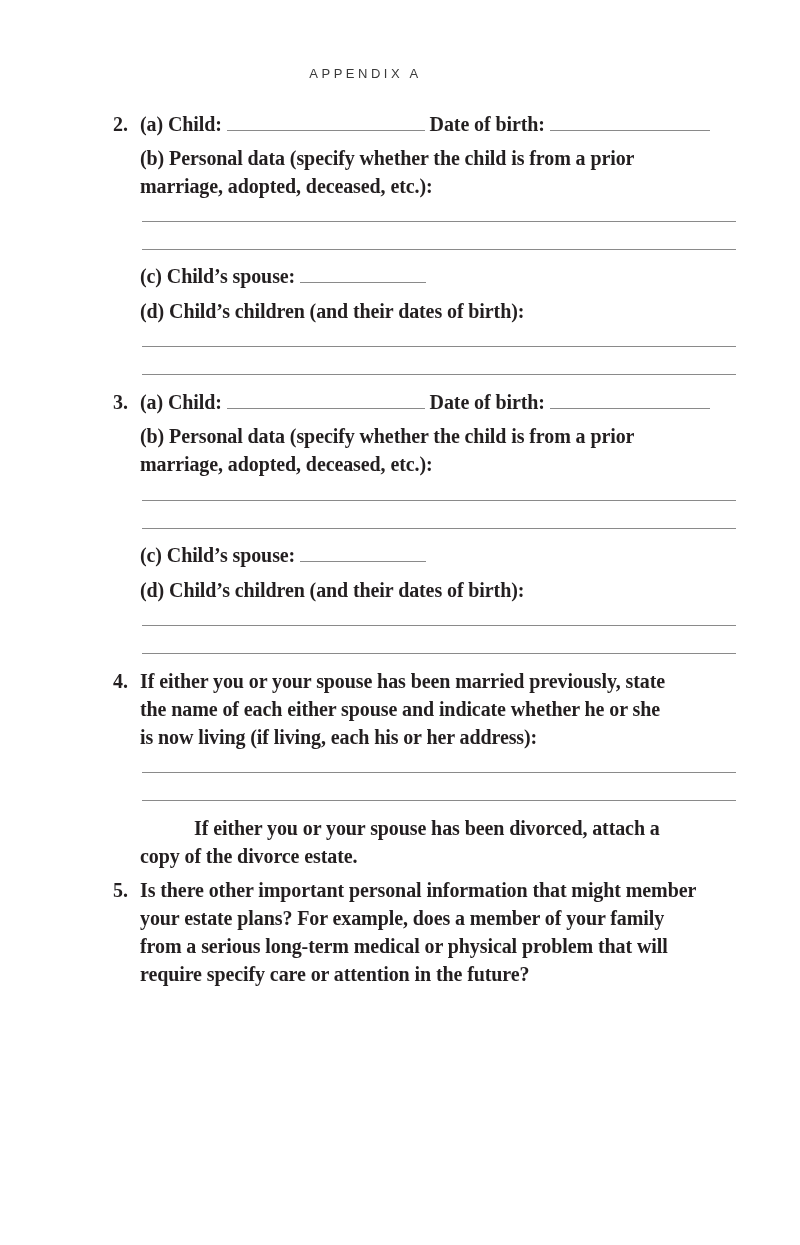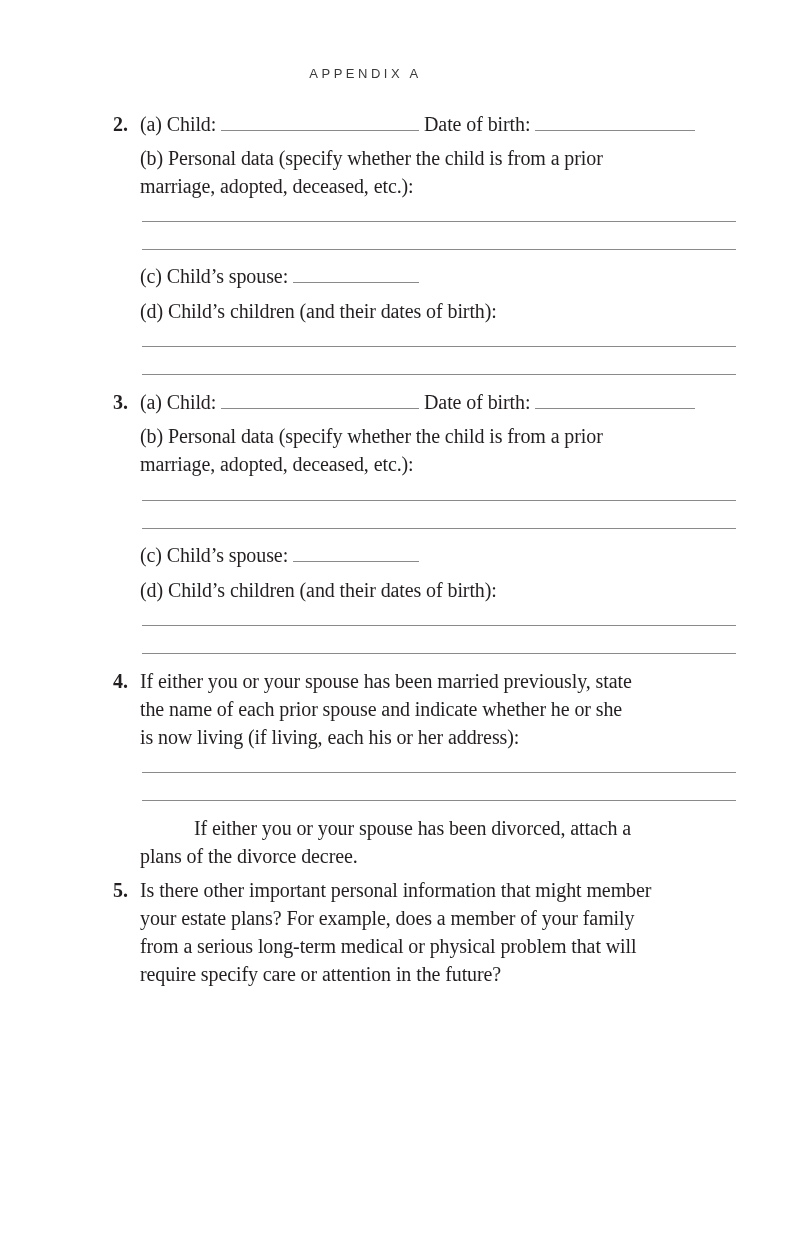--- a/index.html
+++ b/index.html
@@ -2,21 +2,21 @@
 <html><head>
 <meta charset="utf-8">
 <style>
   html, body { margin: 0; padding: 0; background: #ffffff; }
   body { width: 800px; height: 1245px; position: relative; overflow: hidden;
          font-family: "Liberation Serif", "DejaVu Serif", serif; color: #231f20; }
   .header { position: absolute; top: 66px; left: 0; width: 731px; text-align: center;
             font-family: "Liberation Sans", "DejaVu Sans", sans-serif; font-size: 13px;
             letter-spacing: 3.5px; color: #3a3a3a; font-weight: normal; }
   .abs { position: absolute; }
-  .txt { font-size: 20px; font-weight: normal; line-height: 28px; white-space: nowrap; letter-spacing: -0.1px; }
+  .txt { font-size: 20px; font-weight: bold; line-height: 28px; white-space: nowrap; letter-spacing: -0.1px; }
   .num { position: absolute; left: 113px; font-size: 20px; font-weight: bold; line-height: 28px; }
   .rule { position: absolute; left: 142px; width: 594px; height: 0; border-top: 1.5px solid #8a8a8a; }
   .blank { display: inline-block; border-bottom: 1.5px solid #8a8a8a; vertical-align: baseline; height: 18px; }
 </style>
 </head>
 <body>
 
 <div class="header">APPENDIX A</div>
 
 <div>
@@ -57,26 +57,26 @@
     <span class="blank" style="width:126px;"></span>
   </div>
   <div class="abs txt" style="top:576px; left:140px;">(d) Child’s children (and their dates of birth):</div>
   <div class="rule" style="top:625px;"></div>
   <div class="rule" style="top:653px;"></div>
 </div>
 
 <div>
   <div class="num" style="top:667px;">4.</div>
   <div class="abs txt" style="top:667px; left:140px;">If either you or your spouse has been married previously, state</div>
-  <div class="abs txt" style="top:695px; left:140px;">the name of each prior spouse and indicate whether he or she</div>
+  <div class="abs txt" style="top:695px; left:140px;">the name of each either spouse and indicate whether he or she</div>
   <div class="abs txt" style="top:723px; left:140px;">is now living (if living, each his or her address):</div>
   <div class="rule" style="top:772px;"></div>
   <div class="rule" style="top:800px;"></div>
   <div class="abs txt" style="top:814px; left:165px;margin-left:29px;">If either you or your spouse has been divorced, attach a</div>
-  <div class="abs txt" style="top:842px; left:140px;">plans of the divorce decree.</div>
+  <div class="abs txt" style="top:842px; left:140px;">copy of the divorce estate.</div>
 </div>
 
 <div>
   <div class="num" style="top:876px;">5.</div>
   <div class="abs txt" style="top:876px; left:140px;">Is there other important personal information that might member</div>
   <div class="abs txt" style="top:904px; left:140px;">your estate plans? For example, does a member of your family</div>
   <div class="abs txt" style="top:932px; left:140px;">from a serious long-term medical or physical problem that will</div>
   <div class="abs txt" style="top:960px; left:140px;">require specify care or attention in the future?</div>
 </div>
 

